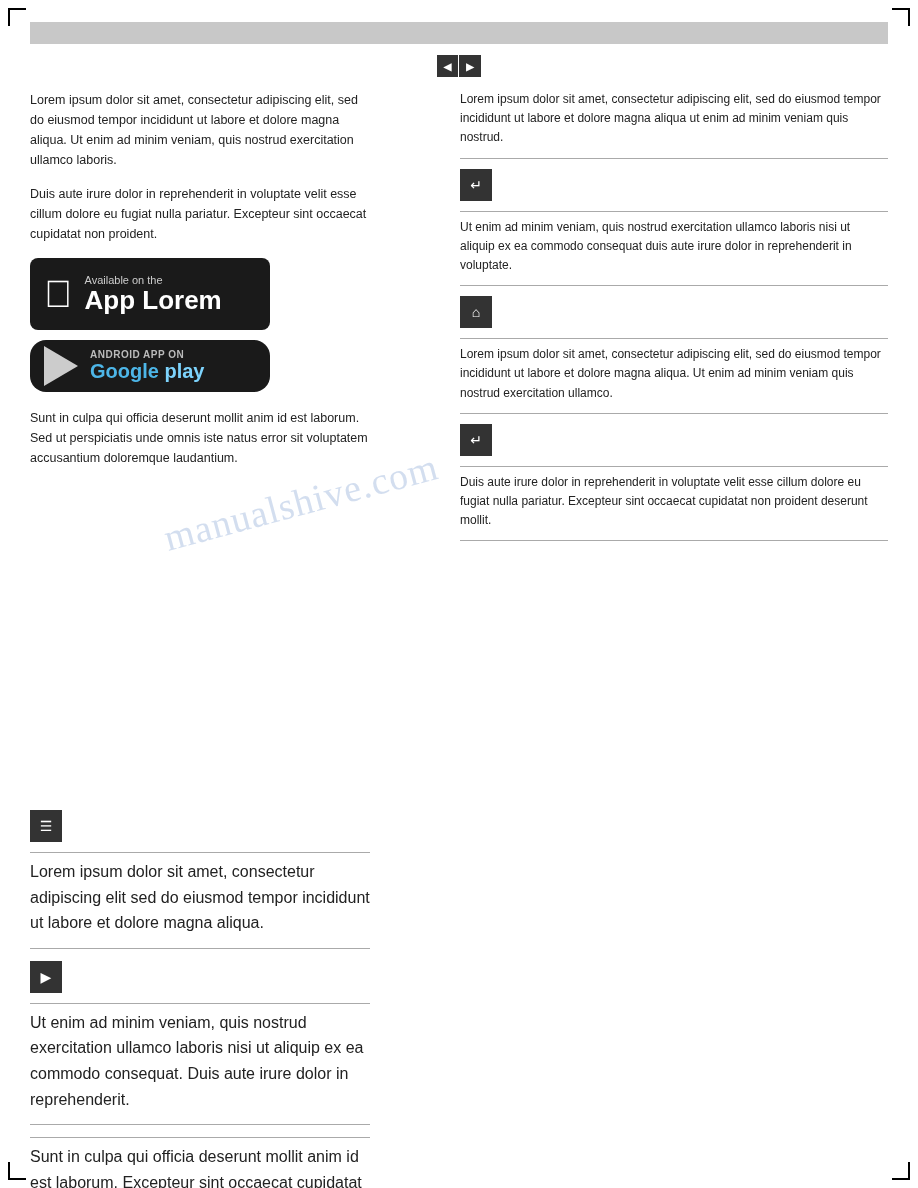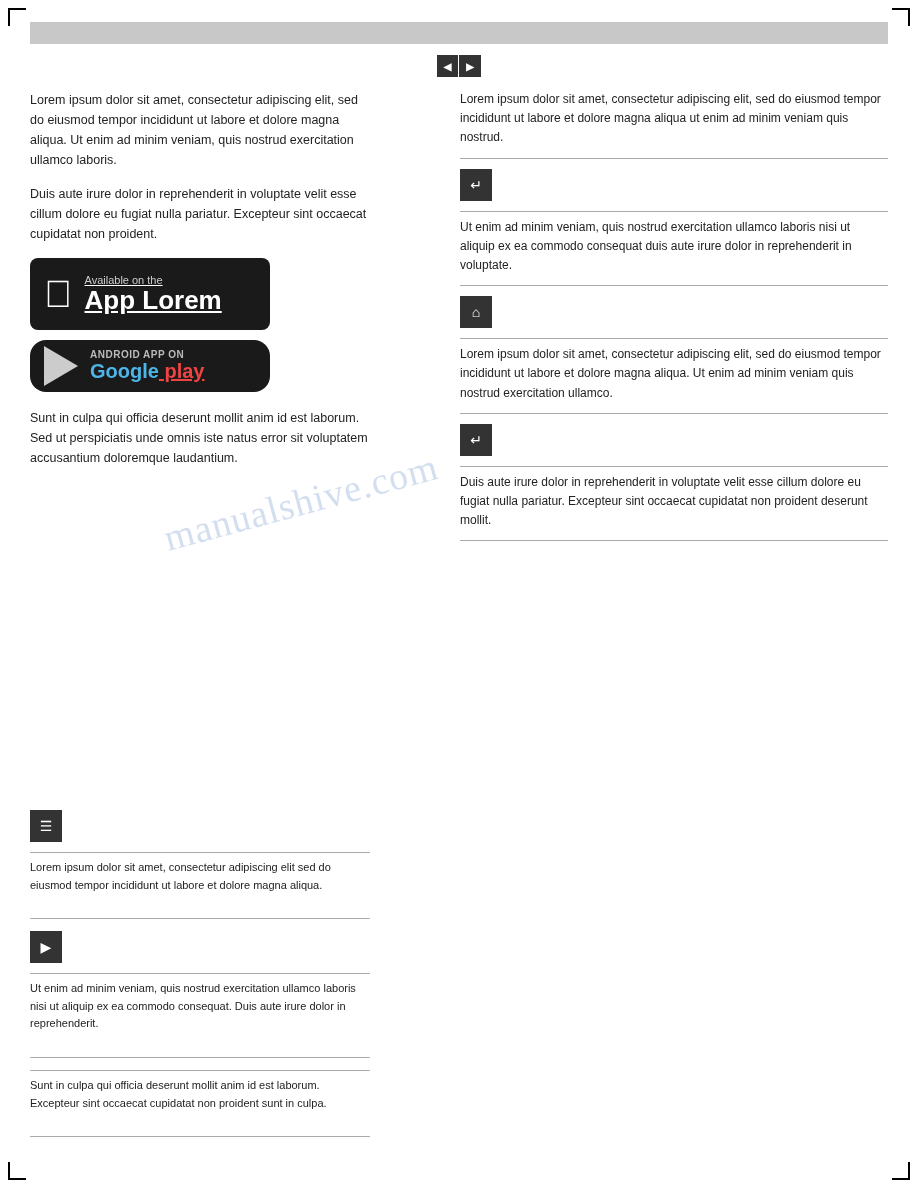--- a/index.html
+++ b/index.html
@@ -79,21 +79,20 @@
     }
     .apple-icon {
       font-size: 38px;
       color: #fff;
       line-height: 1;
     }
     .badge-text {
       color: #fff;
       display: flex;
       flex-direction: column;
-      text-decoration: underline;
     }
     .badge-text .available-on {
       font-size: 11px;
       color: #ccc;
       font-weight: normal;
     }
     .badge-text .store-name {
       font-size: 26px;
       font-weight: bold;
       line-height: 1.1;
@@ -216,24 +215,24 @@
 
     .bottom-section-header {
       display: flex;
       align-items: center;
       gap: 8px;
       padding-bottom: 4px;
       border-bottom: 1px solid #aaa;
       margin-bottom: 6px;
     }
     .bottom-section-content {
-      font-size: 11px;
+      font-size: 16px;
       line-height: 1.6;
       color: #222;
-      padding-bottom: 24px;
+      padding-bottom: 12px;
       border-bottom: 1px solid #aaa;
       margin-bottom: 12px;
     }
   </style>
 </head>
 <body>
 
 <div class="corner corner-tl"></div>
 <div class="corner corner-tr"></div>
 <div class="corner corner-bl"></div>
@@ -258,21 +257,21 @@
       <span class="available-on">Available on the</span>
       <span class="store-name">App Lorem</span>
     </div>
   </div>
 
   <div class="google-badge">
     <div class="play-triangle"></div>
     <div class="google-badge-text">
       <span class="android-line">ANDROID APP ON</span>
       <span class="google-play-name">
-        <span>Google</span><span style="color:#ef4444;text-decoration:underline;"> play</span>
+        <span>Google</span><span style="color:#7dd3fc;"> play</span>
       </span>
     </div>
   </div>
 
   <div class="text-block" style="margin-top:16px;">Sunt in culpa qui officia deserunt mollit anim id est laborum. Sed ut perspiciatis unde omnis iste natus error sit voluptatem accusantium doloremque laudantium.</div>
 
 </div>
 
 <div class="watermark">manualshive.com</div>
 

